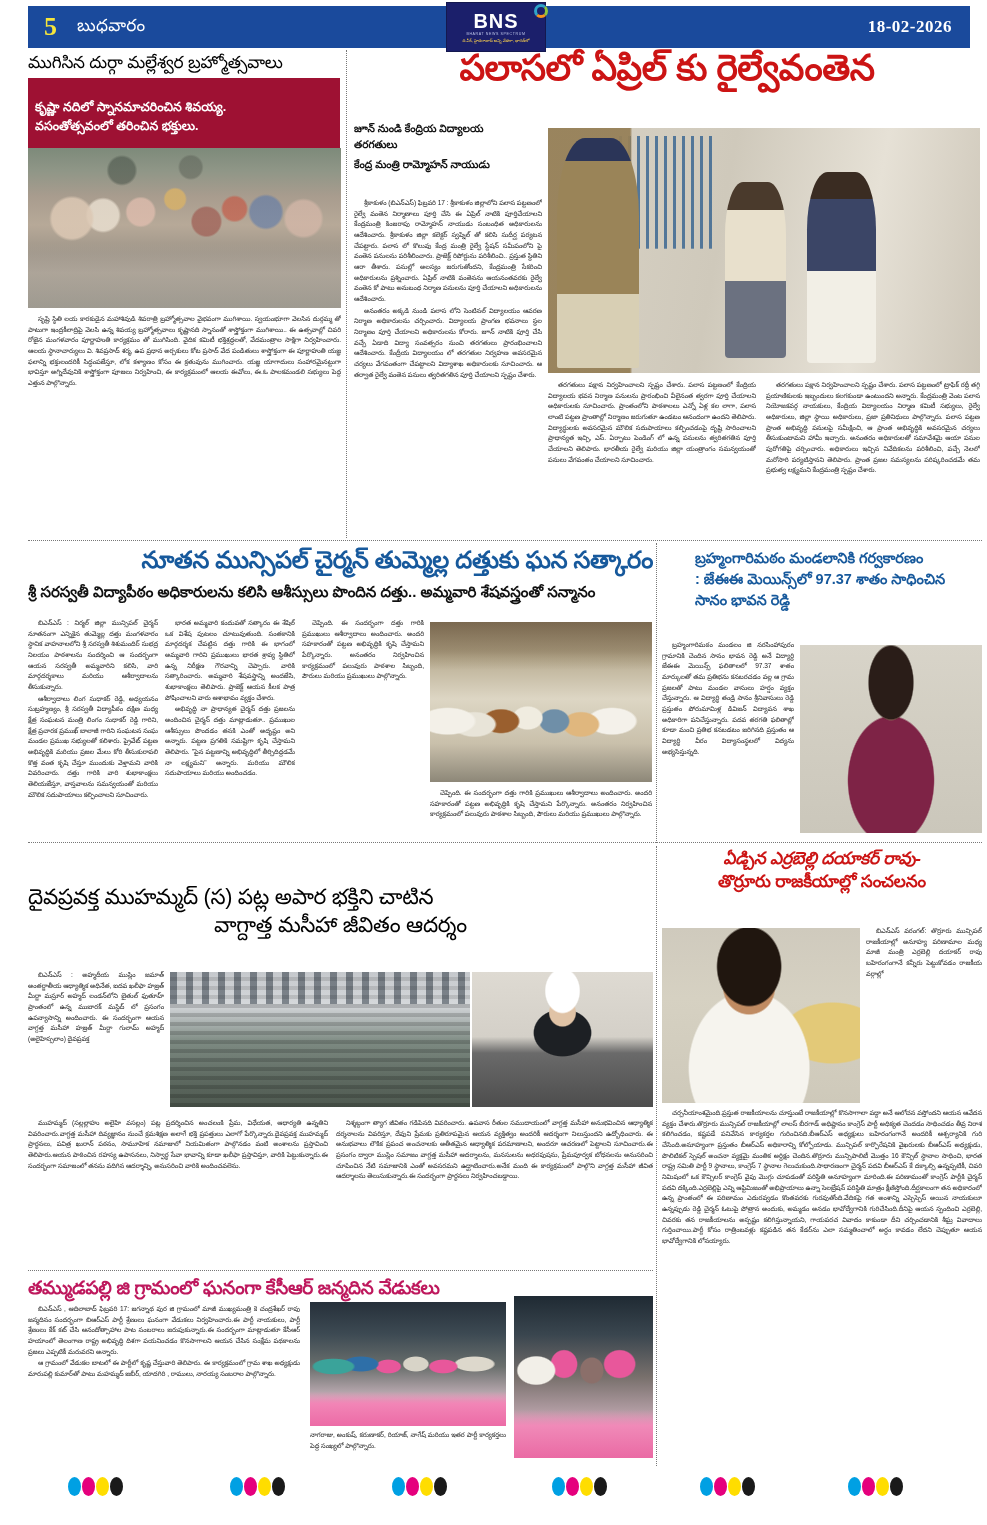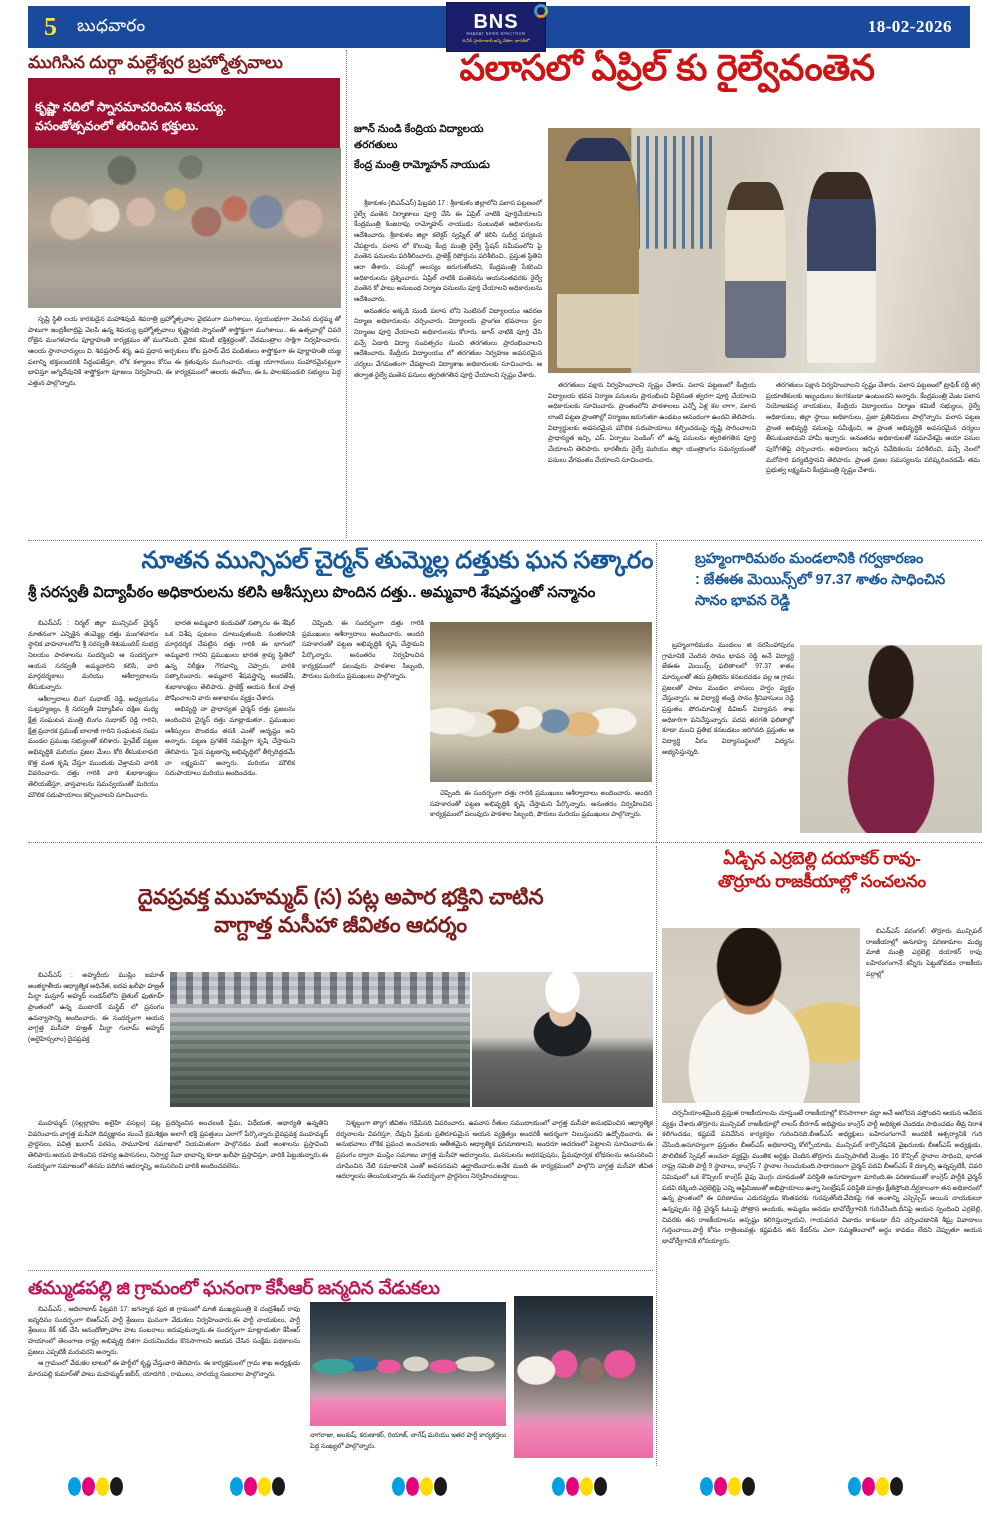--- a/index.html
+++ b/index.html
@@ -44,21 +44,21 @@
   .body-col {
     font-size: 6.6px; line-height: 1.62; color:#1a1a1a; text-align: justify;
     letter-spacing: -.05px;
   }
   .body-col p { text-indent: 10px; margin-bottom: 1px; }
 
   .col-rule { position:absolute; border-left:1px dotted #777; }
   .sec-rule { position:absolute; border-top:1px dotted #777; }
 
   
-  .h-green { color:#7f1d1d; font-weight:bold; }
+  .h-green { color:#000000; font-weight:normal; }
   .h-red   { color:#cc1414; font-weight:bold; }
   .h-blue  { color:#17599c; font-weight:bold; }
   .h-pink  { color:#be185d; font-weight:bold; }
   .h-maroonbox {
     background:#9e1133; color:#ffffff; font-weight:bold; font-size:12.5px;
     line-height:1.5; padding:20px 7px;
   }
 
   
   .photo { position:absolute; overflow:hidden; background:#c9c4bb; }
@@ -292,21 +292,21 @@
       <div class="ov"></div>
     </div>
 
   <div class="tel body-col" style="position:absolute;left:662px;top:640px;width:132px;height:198px;overflow:hidden;">
     <p>బ్రహ్మంగారిమఠం మండలం జి నరసింహాపురం గ్రామానికి చెందిన సానం భావన రెడ్డి అనే విద్యార్థి జేఈఈ మెయిన్స్ ఫలితాలలో 97.37 శాతం మార్కులతో తమ ప్రతిభను కనబరచడం వల్ల ఆ గ్రామ ప్రజలతో పాటు మండల వాసులు హర్షం వ్యక్తం చేస్తున్నారు. ఆ విద్యార్థి తండ్రి సానం శ్రీనివాసులు రెడ్డి ప్రస్తుతం పోరుమామిళ్ల డివిజన్ విద్యావన శాఖ అధికారిగా పనిచేస్తున్నారు. పదవ తరగతి ఫలితాల్లో కూడా మంచి ప్రతిభ కనబడటం జరిగినది ప్రస్తుతం ఆ విద్యార్థి వీరం విద్యాసంస్థలలో విద్యను అభ్యసిస్తున్నది.</p>
   </div>
 
   <div class="sec-rule" style="left:28px;top:842px;width:954px;"></div>
 
   <div style="position:absolute;left:28px;top:884px;width:625px;">
-    <div class="tel h-green" style="font-size:21.5px;line-height:1.3;text-align:center;letter-spacing:-.3px;">దైవప్రవక్త ముహమ్మద్ (స) పట్ల అపార భక్తిని చాటిన</div>
+    <div class="tel h-green" style="font-size:21.5px;line-height:1.3;text-align:left;letter-spacing:-.3px;">దైవప్రవక్త ముహమ్మద్ (స) పట్ల అపార భక్తిని చాటిన</div>
     <div class="tel h-green" style="font-size:21.5px;line-height:1.3;text-align:center;letter-spacing:-.3px;">వాగ్దాత్త మసీహా జీవితం ఆదర్శం</div>
   </div>
 
   <div class="photo ph-mosque" style="left:170px;top:972px;width:300px;height:135px;">
       <div class="ov"></div>
     </div>
   <div class="photo ph-podium" style="left:472px;top:972px;width:181px;height:135px;">
       <div class="ov"></div>
     </div>
 
@@ -316,21 +316,21 @@
 
   <div class="tel body-col" style="position:absolute;left:28px;top:1118px;width:300px;height:148px;overflow:hidden;">
     <p>ముహమ్మద్ (సల్లల్లాహు అలైహి వసల్లం) పట్ల ప్రదర్శించిన అంచలంకి ప్రేమ, విధేయత, ఆధార్యతి ఉన్నతిని వివరించారు.వాగ్దత్త మసీహా దివ్యజ్ఞానం నుంచే క్రమశిక్షణ అలాగే భక్తి ప్రపత్తులు ఎలాగో పేర్కొన్నారు.దైవప్రవక్త ముహమ్మద్ ప్రార్థనలు, పవిత్ర ఖురాన్ పఠనం, సామూహిక నమాజులో నియమితంగా పాల్గొనడం వంటి అంశాలను ప్రస్తావించి తెలిపారు.ఆయన పాఠించిన రహస్య ఉపాసనలు, నిస్వార్థ సేవా భావాన్ని కూడా ఖలీఫా ప్రస్తావిస్తూ, వారికి పెట్టుకున్నారు.ఈ సందర్భంగా సమాజంలో తనను వదిగిన ఆదర్శాన్ని, అనుసరించి వారికి అందించవలెను.</p>
   </div>
 
   <div class="tel body-col" style="position:absolute;left:336px;top:1118px;width:317px;height:148px;overflow:hidden;">
     <p>నిశ్శబ్దంగా త్యాగ జీవితం గడిపినది వివరించారు. ఉపవాస రీతుల సముదాయంలో వాగ్దత్త మసీహా అనుభవించిన ఆధ్యాత్మిక దర్శనాలను వివరిస్తూ, దేవుని ప్రేమకు ప్రతిరూపమైన ఆయన వ్యక్తిత్వం అందరికీ ఆదర్శంగా నిలుస్తుందని ఉద్బోధించారు. ఈ అనుభవాలు లౌకిక ప్రపంచ అంచనాలకు అతీతమైన ఆధ్యాత్మిక పరమాణాలని, అందరూ ఆచరణలో పెట్టాలని సూచించారు.ఈ ప్రసంగం ద్వారా ముస్లిం సమాజం వాగ్దత్త మసీహా ఆదర్శాలను, మనసులను అధరపుషను, ప్రేమపూర్వక బోధనలను అనుసరించి చూపించిన నేటి సమాజానికి ఎంతో అవసరమని ఉద్ఘాటించారు.అనేక మంది ఈ కార్యక్రమంలో పాల్గొని వాగ్దత్త మసీహా జీవిత ఆదర్శాలను తెలుసుకున్నారు.ఈ సందర్భంగా ప్రార్థనలు నిర్వహించబడ్డాయి.</p>
   </div>
 
   <div style="position:absolute;left:662px;top:848px;width:320px;">
-    <div class="tel h-red" style="font-size:17px;line-height:1.35;text-align:center;letter-spacing:-.2px;">ఏడ్చిన ఎర్రబెల్లి దయాకర్ రావు-</div>
+    <div class="tel h-red" style="font-size:17px;line-height:1.35;text-align:center;letter-spacing:-.2px;font-style:italic;">ఏడ్చిన ఎర్రబెల్లి దయాకర్ రావు-</div>
     <div class="tel h-red" style="font-size:17px;line-height:1.35;text-align:center;letter-spacing:-.2px;">తొర్రూరు రాజకీయాల్లో సంచలనం</div>
   </div>
 
   <div class="photo ph-man" style="left:662px;top:928px;width:198px;height:175px;">
       <div class="ov"></div>
     </div>
 
   <div class="tel body-col" style="position:absolute;left:866px;top:926px;width:116px;height:180px;overflow:hidden;">
     <p>బిఎన్ఎస్ వరంగల్: తొర్రూరు మున్సిపల్ రాజకీయాల్లో అనూహ్య పరిణామాల మధ్య మాజీ మంత్రి ఎర్రబెల్లి దయాకర్ రావు బహిరంగంగానే కన్నీరు పెట్టుకోవడం రాజకీయ వర్గాల్లో</p>
   </div>

